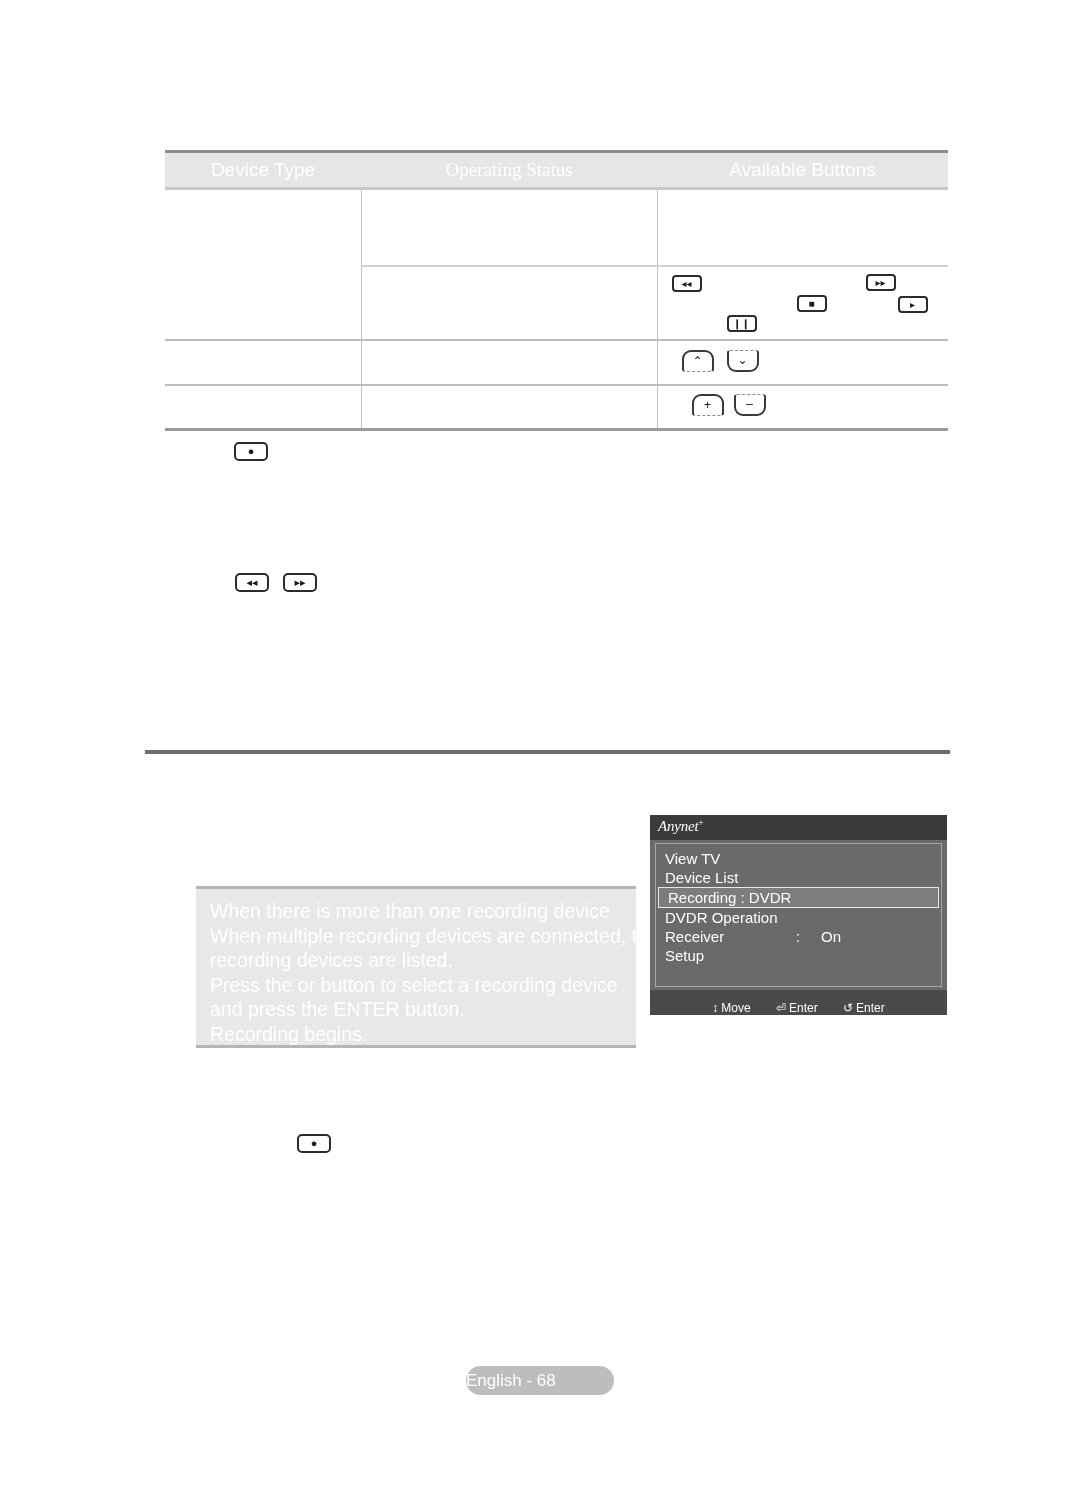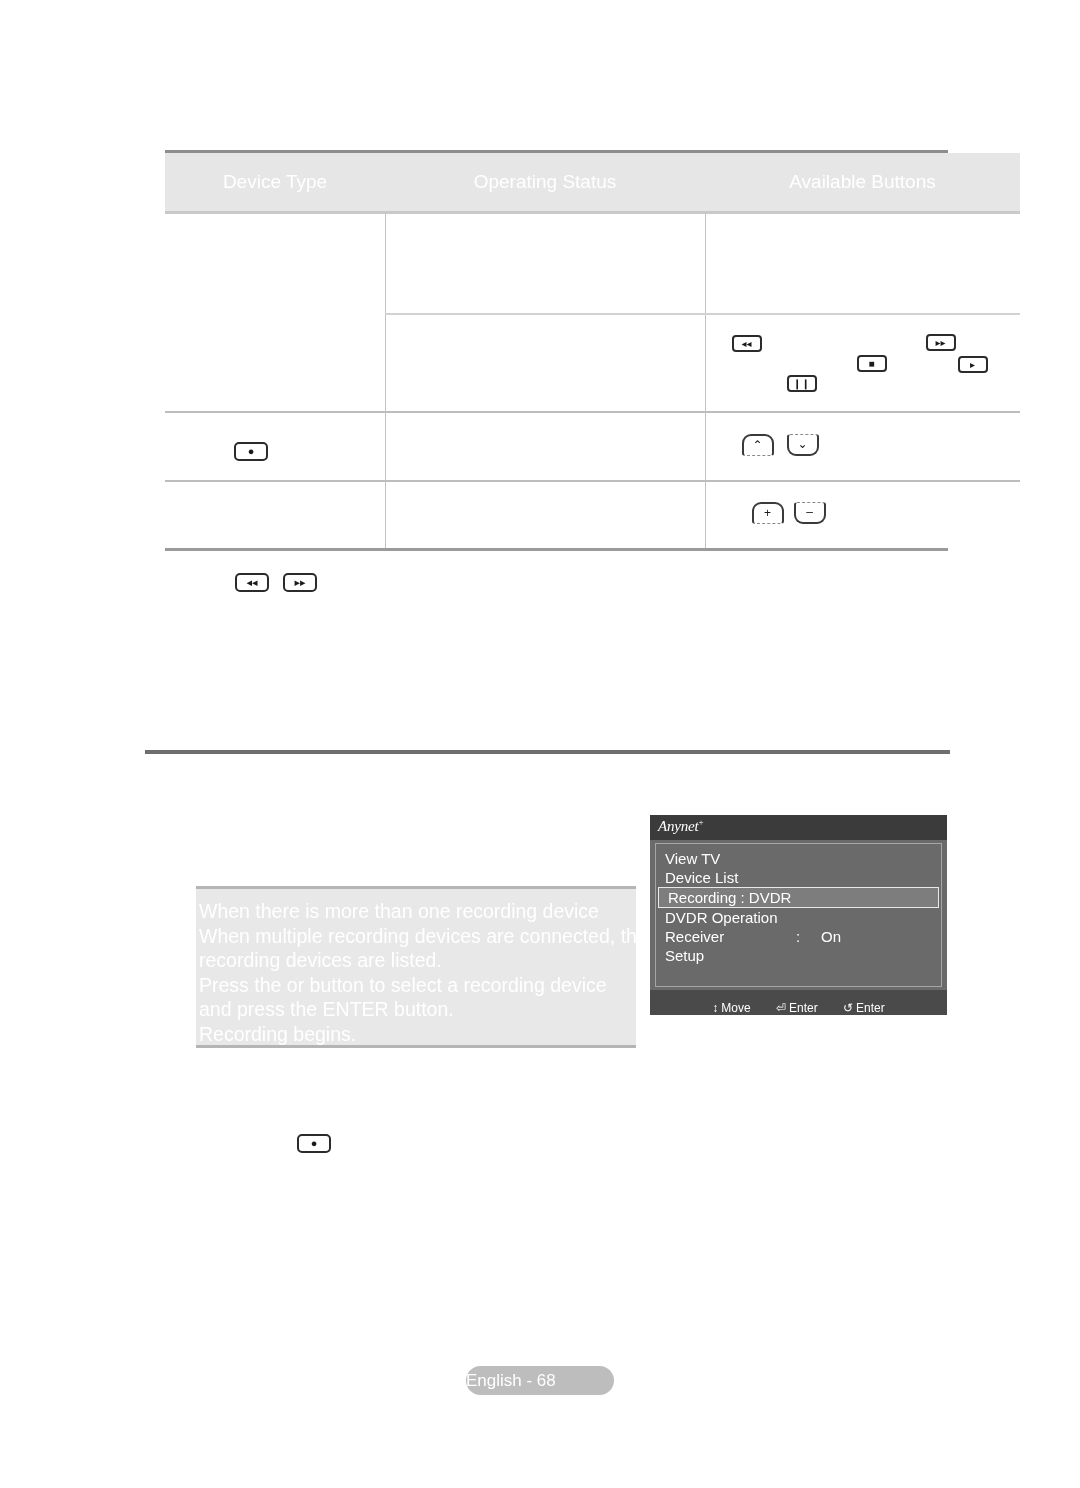--- a/index.html
+++ b/index.html
@@ -30,36 +30,36 @@
     height: 3px;
     background: #9a9a9a;
   }
   #compat-table table {
     border-collapse: collapse;
     width: 100%;
     table-layout: fixed;
   }
   #compat-table th,
   #compat-table td {
-    padding: 12px;
+    padding: 0;
     margin: 0;
     vertical-align: top;
   }
   #compat-table thead th {
     background: #e6e6e6;
     color: #ffffff;
     font-weight: normal;
     font-size: 19px;
     height: 34px;
     line-height: 34px;
     text-align: center;
     border-bottom: 3px solid #c9c9c9;
   }
   #compat-table thead th.col-dev { width: 196px; }
-  #compat-table thead th.col-ops { width: 296px; }
+  #compat-table thead th.col-ops { width: 296px; font-family: Liberation Serif, serif; }
   #compat-table thead th.col-btn { width: 291px; }
   #compat-table td.c-dev { border-right: 1px solid #c2c2c2; }
   #compat-table td.c-ops { border-right: 1px solid #c2c2c2; }
   #compat-table tr.r-sep td { border-top: 2px solid #d2d2d2; }
   #compat-table tr.r-sep-strong td { border-top: 2px solid #bdbdbd; }
   #compat-table td.cell-h1 { height: 75px; }
   #compat-table td.cell-h2 { height: 72px; }
   #compat-table td.cell-h3 { height: 43px; }
   #compat-table td.cell-h4 { height: 42px; }
   .cell-text {
@@ -141,21 +141,21 @@
   #note-box {
     position: absolute;
     left: 196px;
     top: 886px;
     width: 440px;
     height: 162px;
     background: #e8e8e8;
     border-top: 3px solid #b5b5b5;
     border-bottom: 3px solid #b5b5b5;
     box-sizing: border-box;
-    padding: 10px 14px 0 3px;
+    padding: 10px 14px 0 14px;
   }
   #note-box .note-line {
     color: #ffffff;
     font-size: 19.5px;
     line-height: 24.5px;
     white-space: nowrap;
   }
 
   
   #osd {

